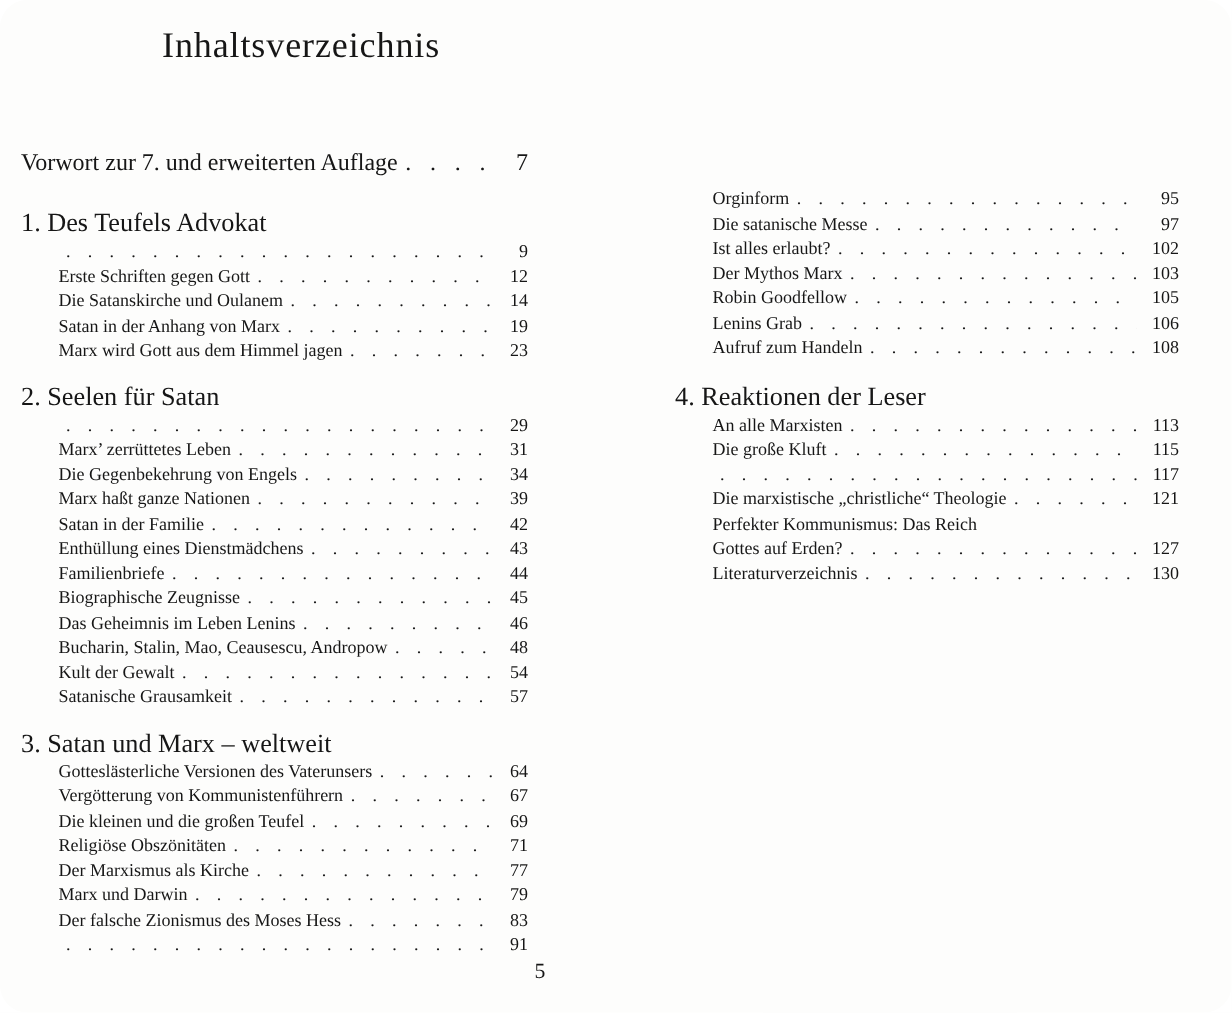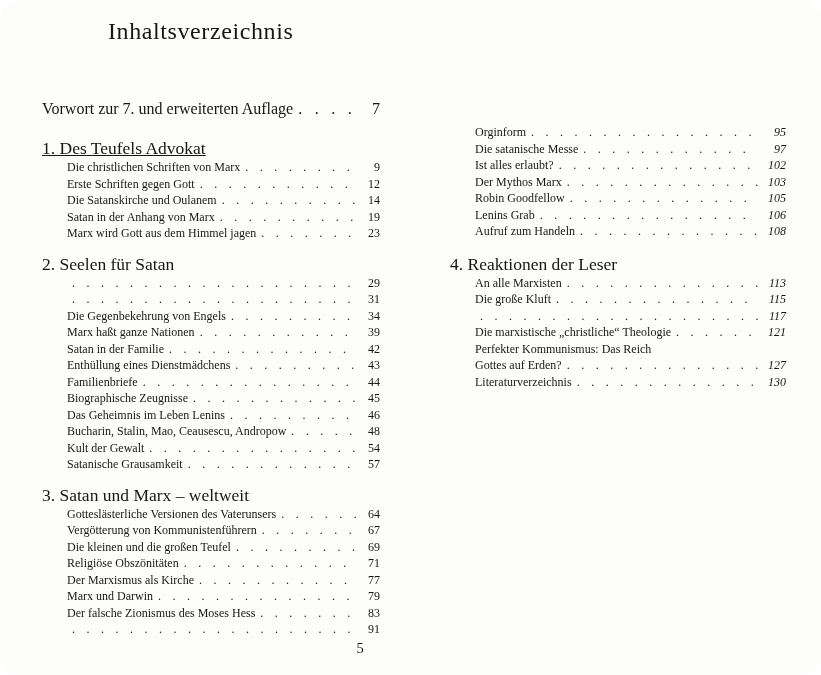--- a/index.html
+++ b/index.html
@@ -22,37 +22,37 @@
     margin: 0;
     font-size: 24px;
     font-weight: normal;
     letter-spacing: 0.6px;
     white-space: nowrap;
   }
   .col {
     position: absolute;
     display: block;
   }
-  .col-left  { left: 42px;  top: 100px; width: 338px; }
+  .col-left  { left: 14px;  top: 100px; width: 338px; }
   .col-right { left: 450px; top: 124px; width: 336px; }
 
   .preface-row {
     display: flex;
     align-items: baseline;
     font-size: 16px;
     line-height: 18px;
     white-space: nowrap;
   }
   .section-heading {
     font-size: 17.5px;
     line-height: 21px;
     margin: 12px 0 0 0;
     white-space: nowrap;
   }
-  .col-left .section-heading.first { margin-top: 20px; text-decoration: underline; }
+  .col-left .section-heading.first { margin-top: 20px; }
   .col-right .section-heading { margin-top: 14px; }
   .col-right .section-heading.anhang { margin-top: 13px; }
 
   .entry-row {
     display: flex;
     align-items: baseline;
     font-size: 12px;
     line-height: 16.5px;
     padding-left: 25px;
   }
@@ -64,21 +64,21 @@
     white-space: nowrap;
     letter-spacing: 2px;
     word-spacing: 4.5px;
     padding: 0 2px 0 5px;
   }
   .pg {
     flex: 0 0 auto;
     text-align: right;
   }
   .col-left  .pg { min-width: 24px; }
-  .col-right .pg { min-width: 28px; font-style: italic; }
+  .col-right .pg { min-width: 28px; }
   .preface-row .pg { min-width: 22px; }
 
   .page-number {
     position: absolute;
     left: 345px; top: 640px;
     width: 30px;
     text-align: center;
     font-size: 14.5px;
   }
 </style>
@@ -91,21 +91,20 @@
 
   <div class="col col-left">
     <div class="preface-row">
       <span class="entry-title">Vorwort zur 7. und erweiterten Auflage</span>
       <span class="dots">. . . . . . . . . . . . . . . . . . . . . . . . . . . . . . . . . . . . . . . . . . . . . . . . </span>
       <span class="pg">7</span>
     </div>
 
   <div class="section-heading first">1. Des Teufels Advokat</div>
       <div class="entry-row">
-        <span class="entry-title">Die christlichen Schriften von Marx</span>
         <span class="dots">. . . . . . . . . . . . . . . . . . . . . . . . . . . . . . . . . . . . . . . . . . . . . . . . </span>
         <span class="pg">9</span>
       </div>
       <div class="entry-row">
         <span class="entry-title">Erste Schriften gegen Gott</span>
         <span class="dots">. . . . . . . . . . . . . . . . . . . . . . . . . . . . . . . . . . . . . . . . . . . . . . . . </span>
         <span class="pg">12</span>
       </div>
       <div class="entry-row">
         <span class="entry-title">Die Satanskirche und Oulanem</span>
@@ -121,20 +120,21 @@
         <span class="entry-title">Marx wird Gott aus dem Himmel jagen</span>
         <span class="dots">. . . . . . . . . . . . . . . . . . . . . . . . . . . . . . . . . . . . . . . . . . . . . . . . </span>
         <span class="pg">23</span>
       </div>
       <div class="section-heading">2. Seelen für Satan</div>
       <div class="entry-row">
         <span class="dots">. . . . . . . . . . . . . . . . . . . . . . . . . . . . . . . . . . . . . . . . . . . . . . . . </span>
         <span class="pg">29</span>
       </div>
       <div class="entry-row">
+        <span class="entry-title">Marx’ zerrüttetes Leben</span>
         <span class="dots">. . . . . . . . . . . . . . . . . . . . . . . . . . . . . . . . . . . . . . . . . . . . . . . . </span>
         <span class="pg">31</span>
       </div>
       <div class="entry-row">
         <span class="entry-title">Die Gegenbekehrung von Engels</span>
         <span class="dots">. . . . . . . . . . . . . . . . . . . . . . . . . . . . . . . . . . . . . . . . . . . . . . . . </span>
         <span class="pg">34</span>
       </div>
       <div class="entry-row">
         <span class="entry-title">Marx haßt ganze Nationen</span>

